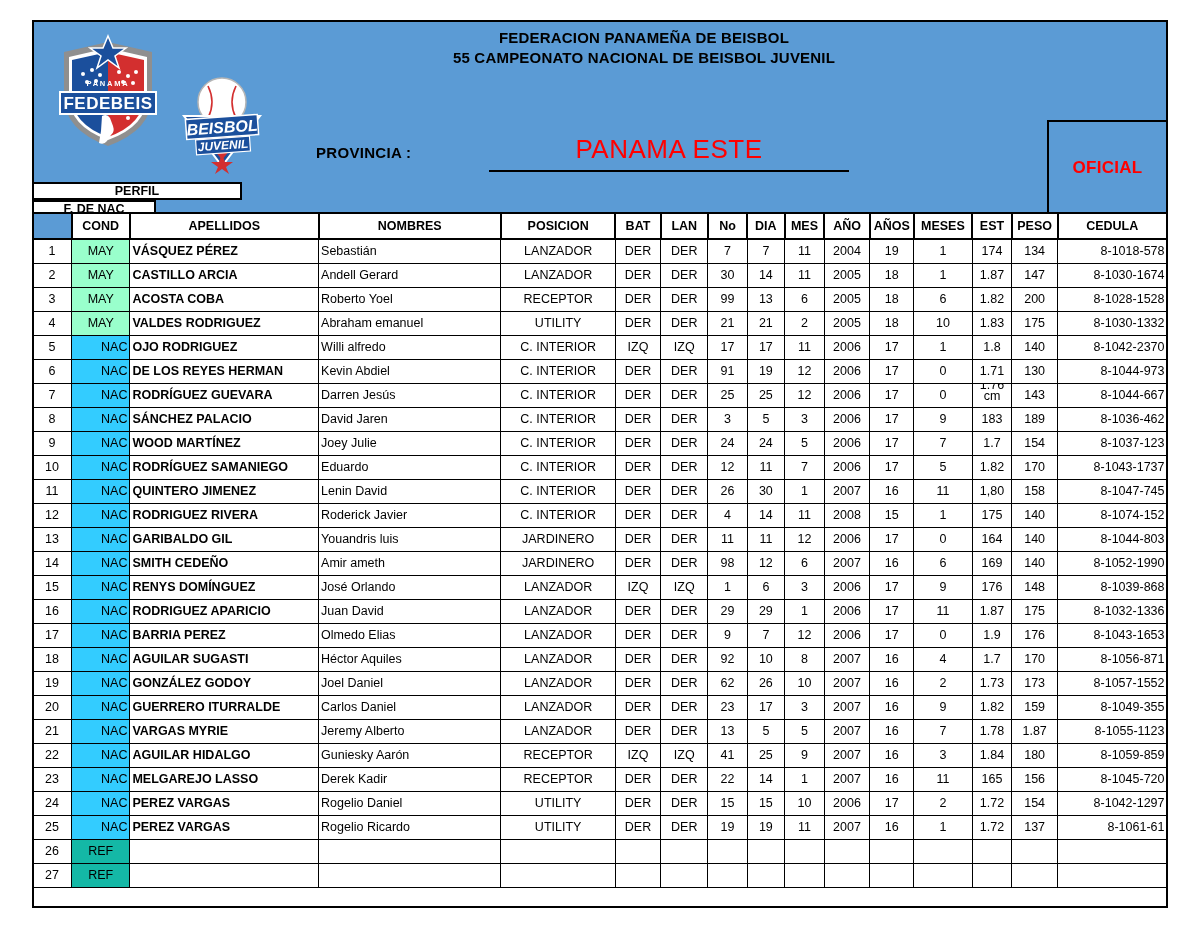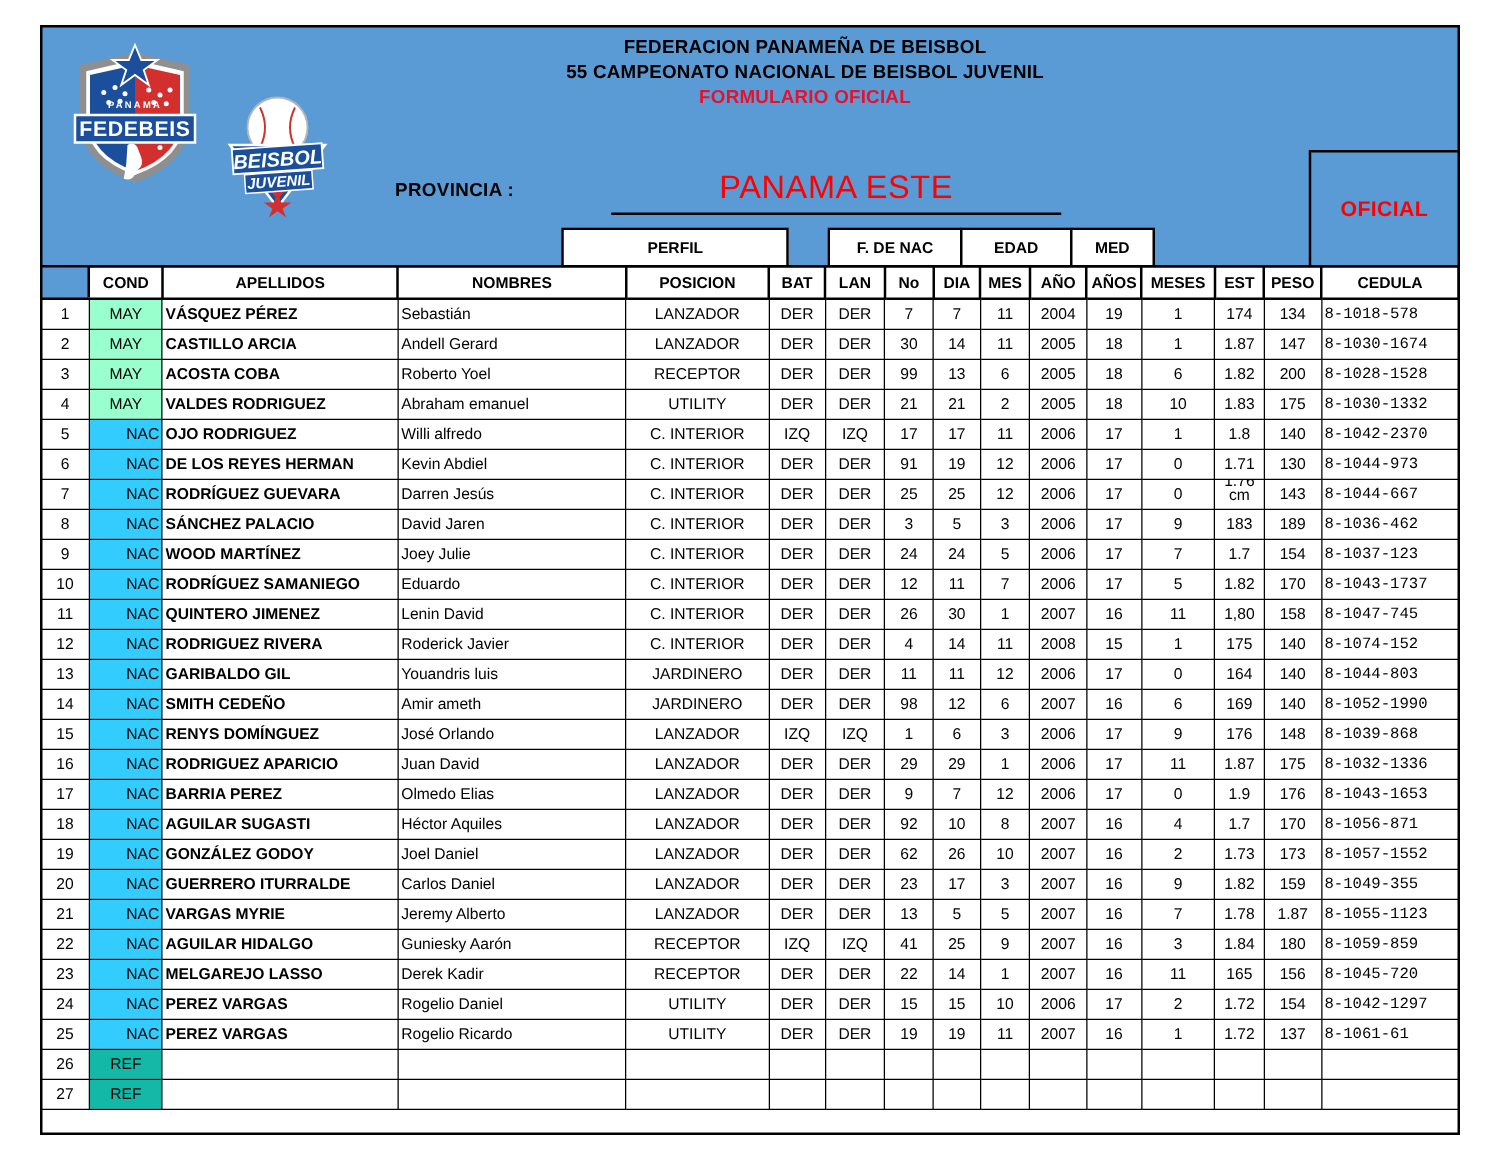--- a/index.html
+++ b/index.html
@@ -43,22 +43,22 @@
     position:absolute;left:1013px;top:98px;width:121px;height:96px;
     background:#5b9bd5;border:2px solid #000;box-sizing:border-box;
     display:flex;align-items:center;justify-content:center;
   }
   .oficial-box span{
     font-size:17px;font-weight:bold;color:#ff0000;letter-spacing:.3px;
   }
 
   
   .grpstrip{
-    position:absolute;left:12px;top:162px;width:972px;height:32px;
-    display:flex;box-sizing:border-box;
+    position:absolute;left:0;top:162px;width:972px;height:32px;
+    display:flex;box-sizing:border-box;flex-direction:column;
   }
   .grp{
     box-sizing:border-box;
     display:flex;align-items:center;justify-content:center;
     font-size:12.5px;font-weight:bold;color:#000;
     background:#ffffff;border:2px solid #000;
     margin-right:-2px;height:32px;
   }
   .grp.blank{background:transparent;border:none;}
 
@@ -91,21 +91,21 @@
   td.cond{text-align:center;font-size:12.5px;}
   td.cond.may{background:#99ffcc;}
   td.cond.nac{background:#33ccff;padding-left:29px;}
   td.cond.ref{background:#14b8a6;}
   td.ape{font-weight:bold;text-align:left;padding-left:5px;font-size:12.5px;}
   td.nom{text-align:left;padding-left:4px;font-size:12px;vertical-align:bottom;padding-bottom:2px;}
   td.pos{text-align:center;font-size:12px;}
   td.bl{text-align:center;font-size:12px;}
   td.num{text-align:center;font-size:12px;vertical-align:bottom;padding-bottom:1px;}
   td.anios{text-align:center;font-size:12px;vertical-align:top;padding-top:0px;}
-  td.ced{text-align:left;font-size:12px;font-family:Liberation Mono, monospace;}
+  td.ced{text-align:right;font-size:12px;}
   td.est-wrap{text-align:center;font-size:12px;line-height:11px;overflow:hidden;}
   td.est-wrap .clip{display:block;margin-top:-9px;}
 
   
   .frame{
     position:absolute;left:0;top:192px;width:1136px;height:696px;
     border:2px solid #000;box-sizing:border-box;pointer-events:none;
   }
 </style>
 </head>
@@ -151,21 +151,20 @@
       <rect x="16" y="47" width="72" height="20" fill="#1b4f9c" transform="rotate(-4 52 57)" stroke="#ffffff" stroke-width="1.5"></rect>
       <text x="52" y="63" font-family="Liberation Sans, sans-serif" font-size="16" fill="#ffffff" text-anchor="middle" font-weight="bold" font-style="italic" transform="rotate(-4 52 57)">BEISBOL</text>
       <rect x="26" y="68" width="54" height="15" fill="#1b4f9c" transform="rotate(-4 52 75)" stroke="#ffffff" stroke-width="1.2"></rect>
       <text x="53" y="79.5" font-family="Liberation Sans, sans-serif" font-size="12" fill="#ffffff" text-anchor="middle" font-weight="bold" font-style="italic" transform="rotate(-4 52 75)">JUVENIL</text>
       <path d="M52 84 L55 92 L63 92 L56 97 L59 104 L52 99 L45 104 L48 97 L41 92 L49 92 Z" fill="#d32f2f"></path>
     </svg>
 
     <div class="titles">
       <div class="t-line t1">FEDERACION PANAMEÑA DE BEISBOL</div>
       <div class="t-line t2">55 CAMPEONATO NACIONAL DE BEISBOL JUVENIL</div>
-      <div class="t-line t4">FORMULARIO OFICIAL</div>
     </div>
 
     <div class="prov-label">PROVINCIA :</div>
     <div class="prov-value">PANAMA ESTE</div>
     <div class="prov-rule"></div>
 
     <div class="oficial-box">
       <span>OFICIAL</span>
     </div>
   </div>

